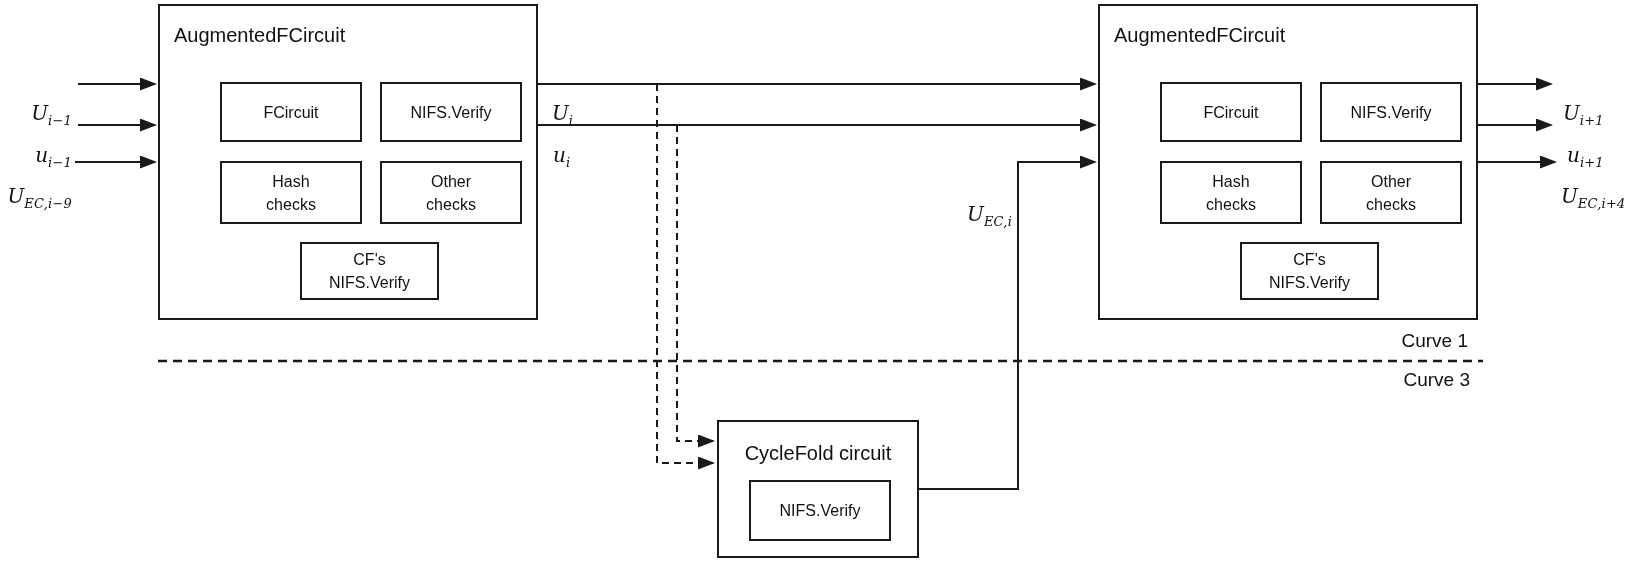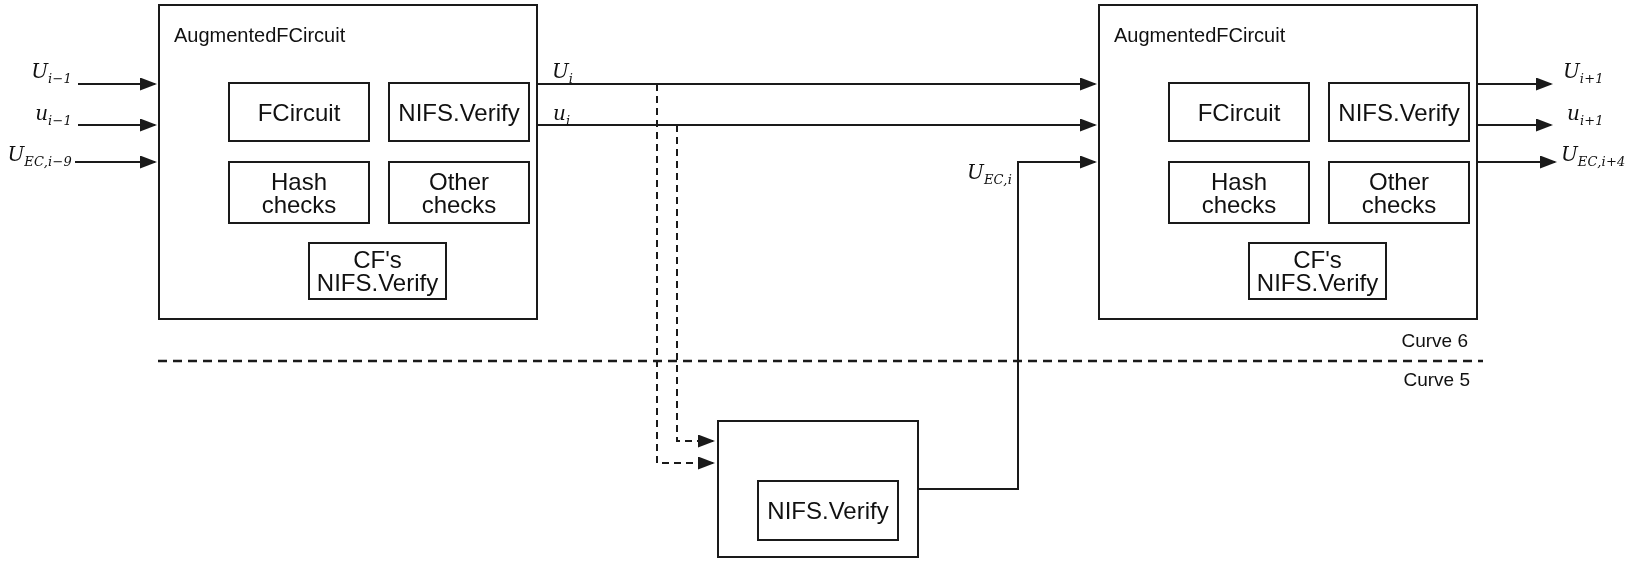--- a/index.html
+++ b/index.html
@@ -4,26 +4,26 @@
 <style>
   html,body { margin:0; padding:0; background:#ffffff; }
   body { width:1638px; height:562px; position:relative; overflow:hidden;
          font-family:"Liberation Sans", sans-serif; color:#111111; }
   .canvas { position:absolute; left:0; top:0; width:1638px; height:562px; }
   svg.connectors { position:absolute; left:0; top:0; pointer-events:none; }
   .box { position:absolute; border:2px solid #1a1a1a; background:transparent; box-sizing:border-box; }
   .aug-title { position:absolute; left:14px; top:17px; font-size:20px; line-height:24px; white-space:nowrap; }
   .inner { position:absolute; border:2px solid #1a1a1a; box-sizing:border-box;
            display:flex; flex-direction:column; align-items:center; justify-content:center;
-           font-size:24px; line-height:23px; text-align:center;margin-left:8px; }
+           font-size:16px; line-height:23px; text-align:center; }
   .inner span { display:block; white-space:nowrap; }
   .cf-title { position:absolute; left:0; top:19px; width:100%; text-align:center;
               font-size:20px; line-height:24px; white-space:nowrap; }
   .mlabel { position:absolute; font-family:"DejaVu Serif", serif; font-style:italic;
-            font-size:20px; line-height:22px; white-space:nowrap; }
+            font-size:20px; line-height:22px; white-space:nowrap;margin-top:42px; }
   .mlabel sub { font-size:13px; line-height:1; font-style:italic; vertical-align:-5px; letter-spacing:0.2px; }
   .r-align { text-align:right; }
   .curve-label { position:absolute; font-size:19px; line-height:22px; white-space:nowrap; text-align:right; width:120px; }
 </style>
 </head>
 <body>
 
 <div class="canvas">
 
   <svg class="connectors" width="1638" height="562" viewBox="0 0 1638 562">
@@ -90,33 +90,34 @@
       <span>Other</span>
       <span>checks</span>
     </div>
     <div class="inner" style="left:140px; top:236px; width:139px; height:58px;">
       <span>CF's</span>
       <span>NIFS.Verify</span>
     </div>
   </div>
 
   <div class="box" style="left:717px; top:420px; width:202px; height:138px;">
+    <div class="cf-title">CycleFold circuit</div>
     <div class="inner" style="left:30px; top:58px; width:142px; height:61px;">
       <span>NIFS.Verify</span>
     </div>
   </div>
 
   <div class="mlabel r-align" style="left:16px; top:60px; width:56px;"><span>U</span><sub>i−1</sub></div>
   <div class="mlabel r-align" style="left:16px; top:102px; width:56px;"><span>u</span><sub>i−1</sub></div>
   <div class="mlabel r-align" style="left:0px; top:143px; width:72px;"><span>U</span><sub>EC,i−9</sub></div>
 
   <div class="mlabel" style="left:552px; top:60px;"><span>U</span><sub>i</sub></div>
   <div class="mlabel" style="left:553px; top:102px;"><span>u</span><sub>i</sub></div>
   <div class="mlabel r-align" style="left:940px; top:161px; width:72px;"><span>U</span><sub>EC,i</sub></div>
 
   <div class="mlabel" style="left:1563px; top:60px;"><span>U</span><sub>i+1</sub></div>
   <div class="mlabel" style="left:1567px; top:102px;"><span>u</span><sub>i+1</sub></div>
   <div class="mlabel" style="left:1561px; top:143px;"><span>U</span><sub>EC,i+4</sub></div>
 
-  <div class="curve-label" style="left:1348px; top:330px;">Curve 6</div>
-  <div class="curve-label" style="left:1350px; top:369px;">Curve 5</div>
+  <div class="curve-label" style="left:1348px; top:330px;">Curve 1</div>
+  <div class="curve-label" style="left:1350px; top:369px;">Curve 3</div>
 
 </div>
 
 </body></html>

